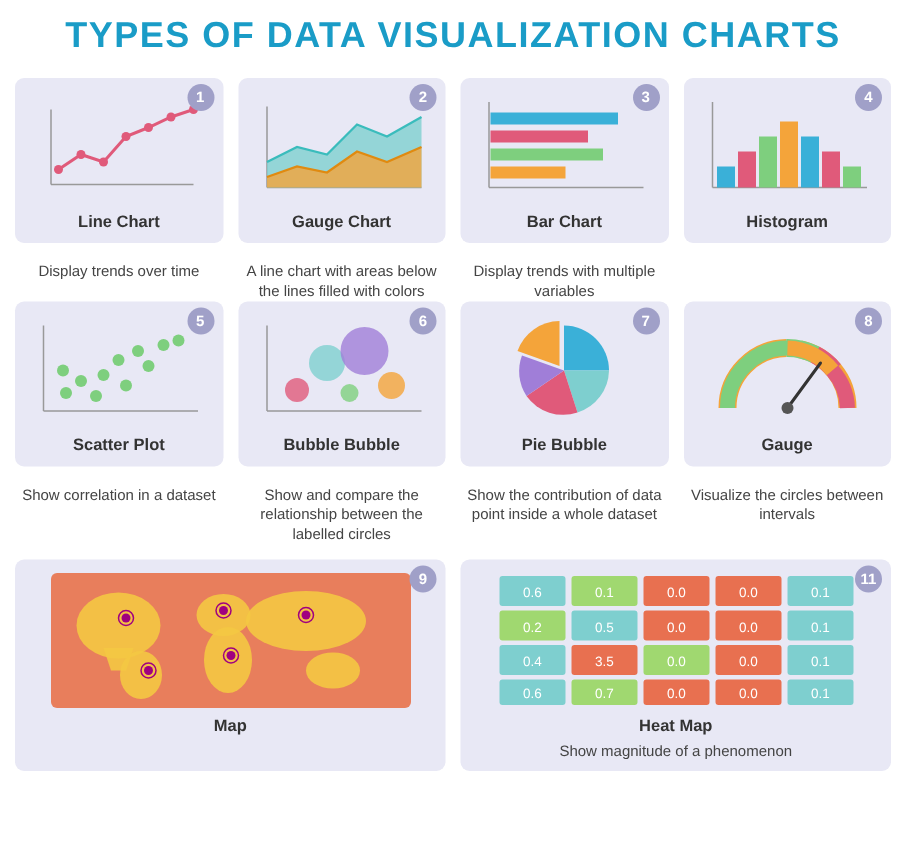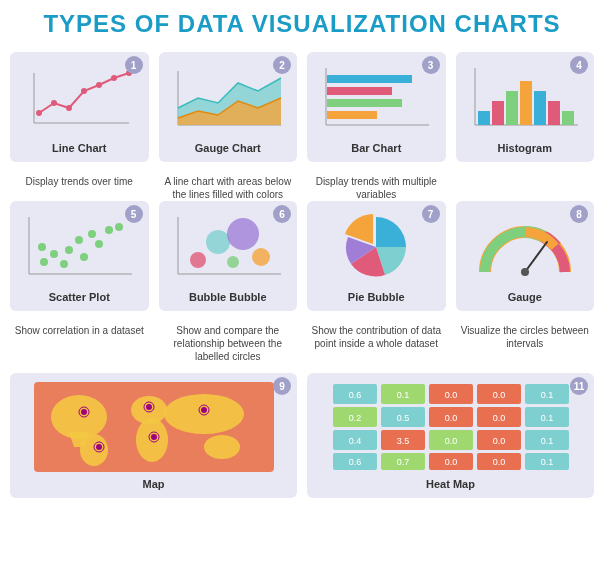--- a/index.html
+++ b/index.html
@@ -381,14 +381,15 @@
         <text x="72" y="83" text-anchor="middle" font-size="9" fill="white">0.7</text>
         <rect x="98" y="71" width="44" height="17" fill="#e87050" rx="2"></rect>
         <text x="120" y="83" text-anchor="middle" font-size="9" fill="white">0.0</text>
         <rect x="146" y="71" width="44" height="17" fill="#e87050" rx="2"></rect>
         <text x="168" y="83" text-anchor="middle" font-size="9" fill="white">0.0</text>
         <rect x="194" y="71" width="44" height="17" fill="#7ecfcf" rx="2"></rect>
         <text x="216" y="83" text-anchor="middle" font-size="9" fill="white">0.1</text>
       </svg>
     </div>
     <div class="chart-label">Heat Map</div>
+    <div class="section-desc">Show magnitude of a phenomenon</div>
   </div>
 </div>
 
 </body></html>

